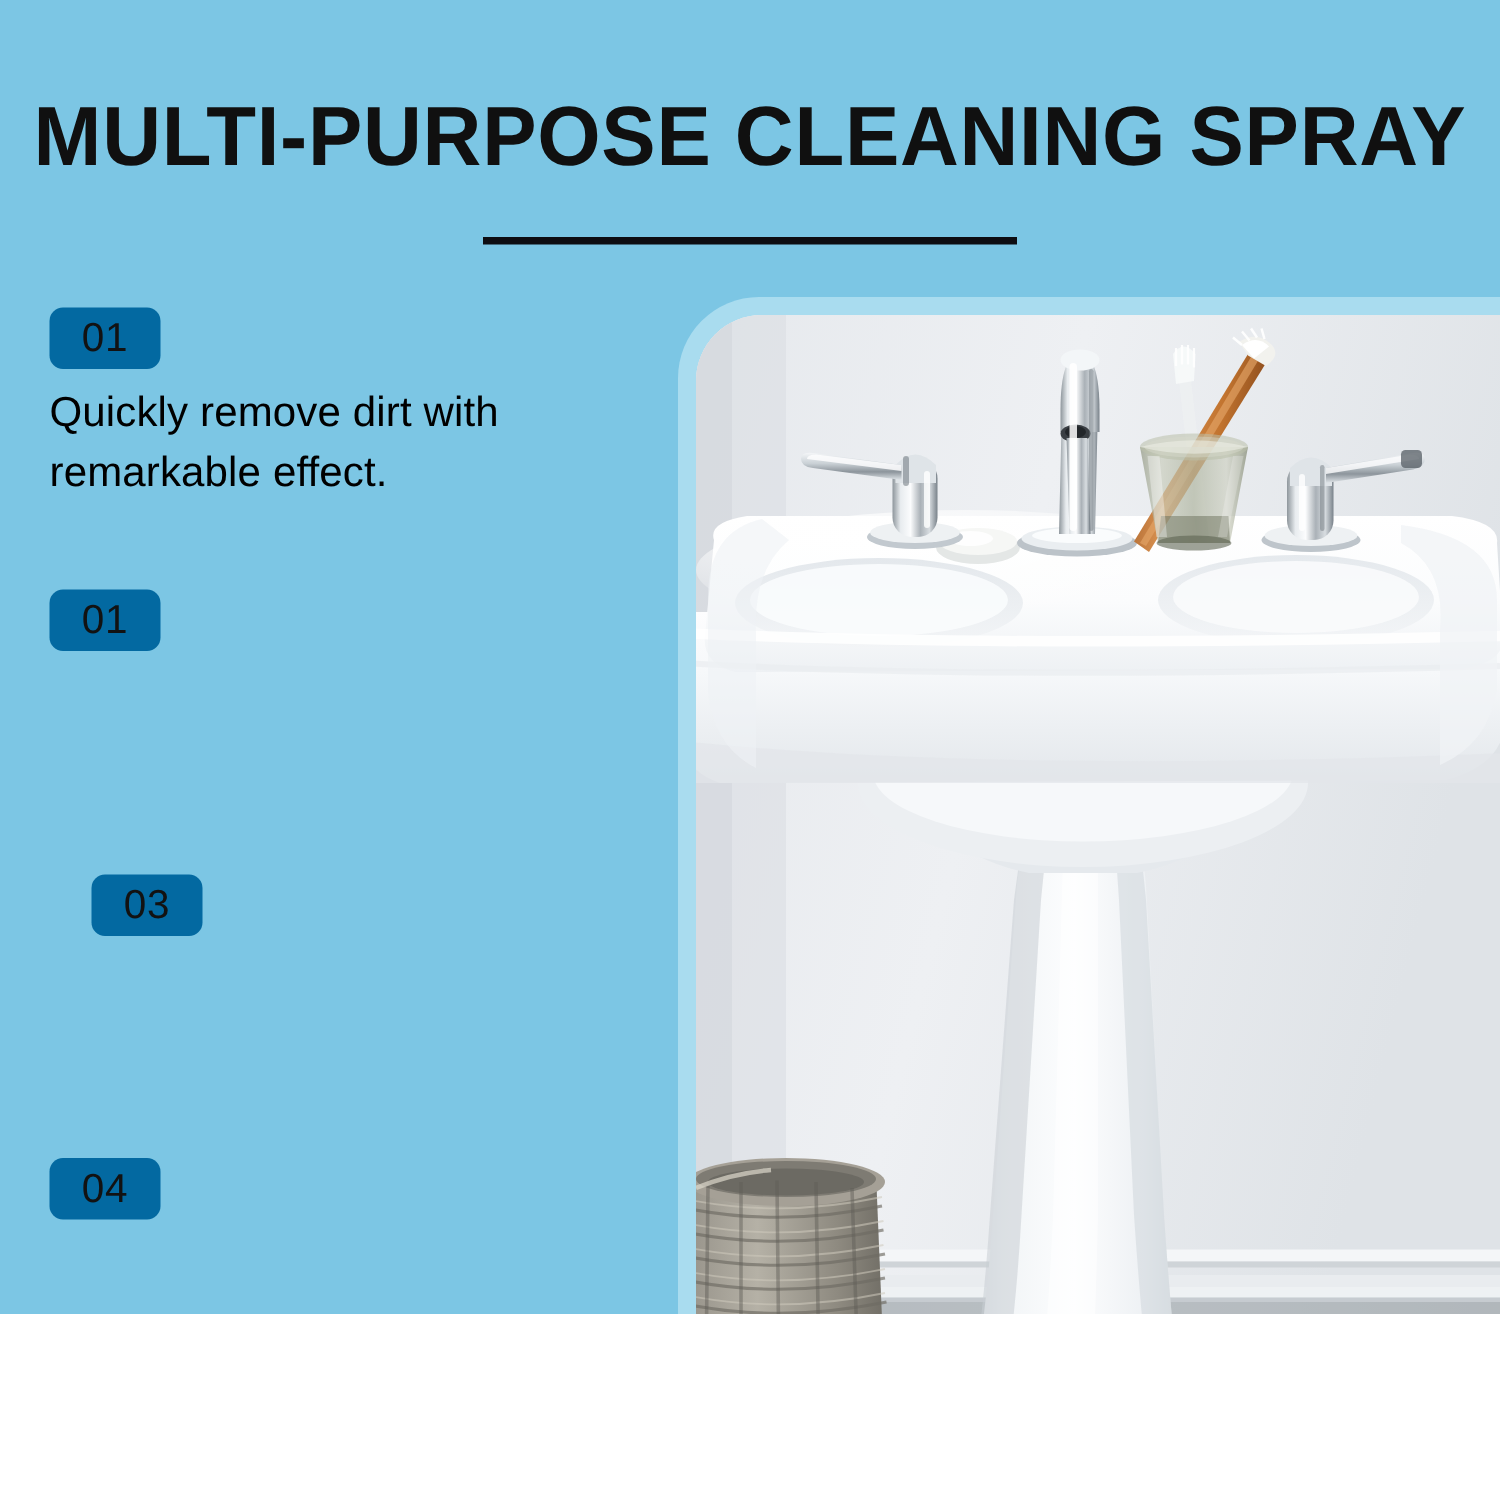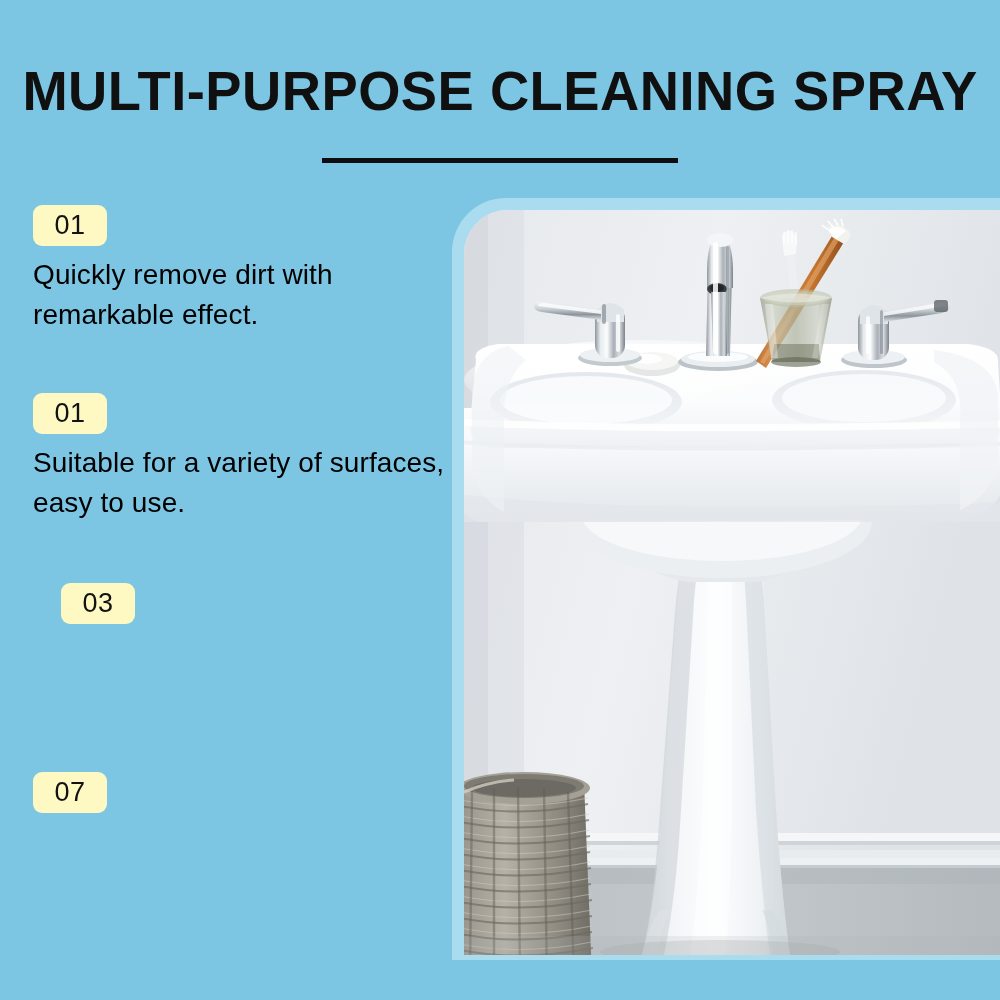--- a/index.html
+++ b/index.html
@@ -9,21 +9,21 @@
   body {
     width: 1000px;
     height: 1000px;
     overflow: hidden;
     font-family: "Liberation Sans", "DejaVu Sans", sans-serif;
   }
 
   #poster {
     position: relative;
     width: 1000px;
-    height: 1000px;
+    height: 876px;
     background: #7cc6e4;
     overflow: hidden;
   }
 
   
   #title {
     position: absolute;
     left: 0;
     top: 58px;
     width: 1000px;
@@ -64,21 +64,21 @@
 
   .feature-1 { top: 0px; }
   .feature-2 { top: 188px; }
   .feature-3 { top: 378px; margin-left: 28px; }
   .feature-4 { top: 567px; }
 
   .badge {
     display: inline-block;
     min-width: 48px;
     padding: 4px 13px 5px 13px;
-    background: #fef9c3;
+    background: #0369a1;
     border-radius: 9px;
     font-size: 27px;
     font-weight: 400;
     line-height: 32px;
     color: #121212;
     text-align: center;
     letter-spacing: 0.5px;
   }
 
   .feature-text {
@@ -128,29 +128,28 @@
 
   <div id="features">
 
     <div class="feature feature-1">
       <div class="badge">01</div>
       <div class="feature-text">Quickly remove dirt with remarkable effect.</div>
     </div>
 
     <div class="feature feature-2">
       <div class="badge">01</div>
-      <div class="feature-text">Suitable for a variety of surfaces, easy to use.</div>
     </div>
 
     <div class="feature feature-3">
       <div class="badge">03</div>
     </div>
 
     <div class="feature feature-4">
-      <div class="badge">07</div>
+      <div class="badge">04</div>
     </div>
 
   </div>
 
   <div id="photo-halo"></div>
 
   <div id="photo-frame">
     <svg viewBox="0 0 536 745" preserveAspectRatio="none">
       <defs>
         <linearGradient id="wallGrad" x1="0" y1="0" x2="1" y2="0.3">

